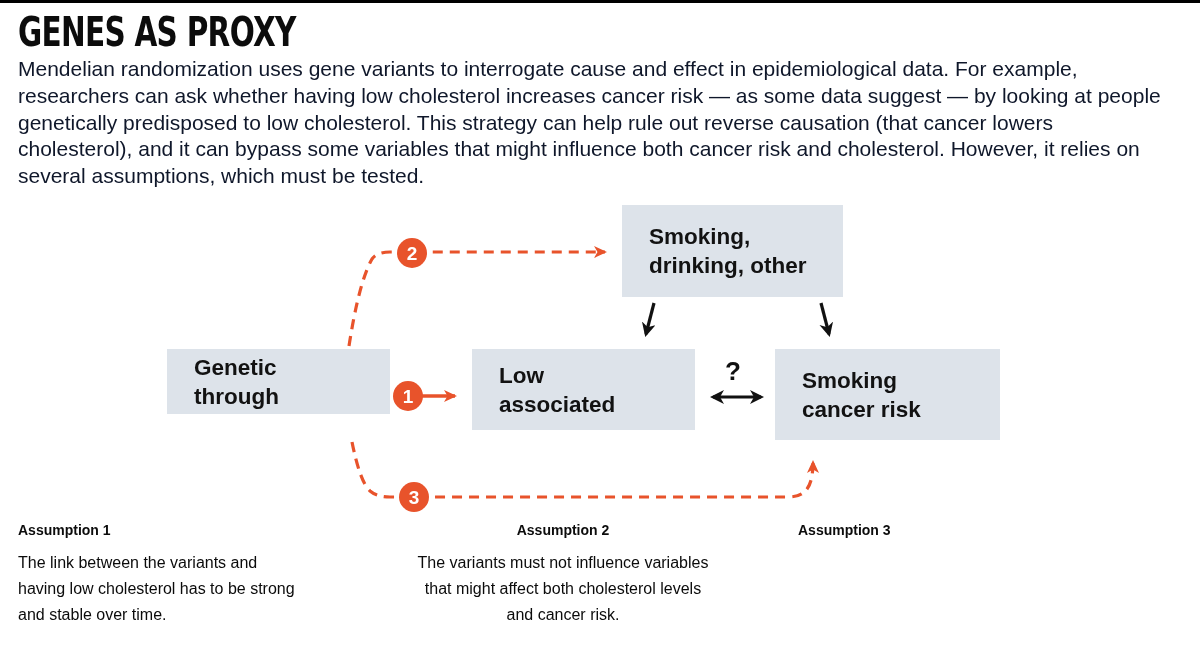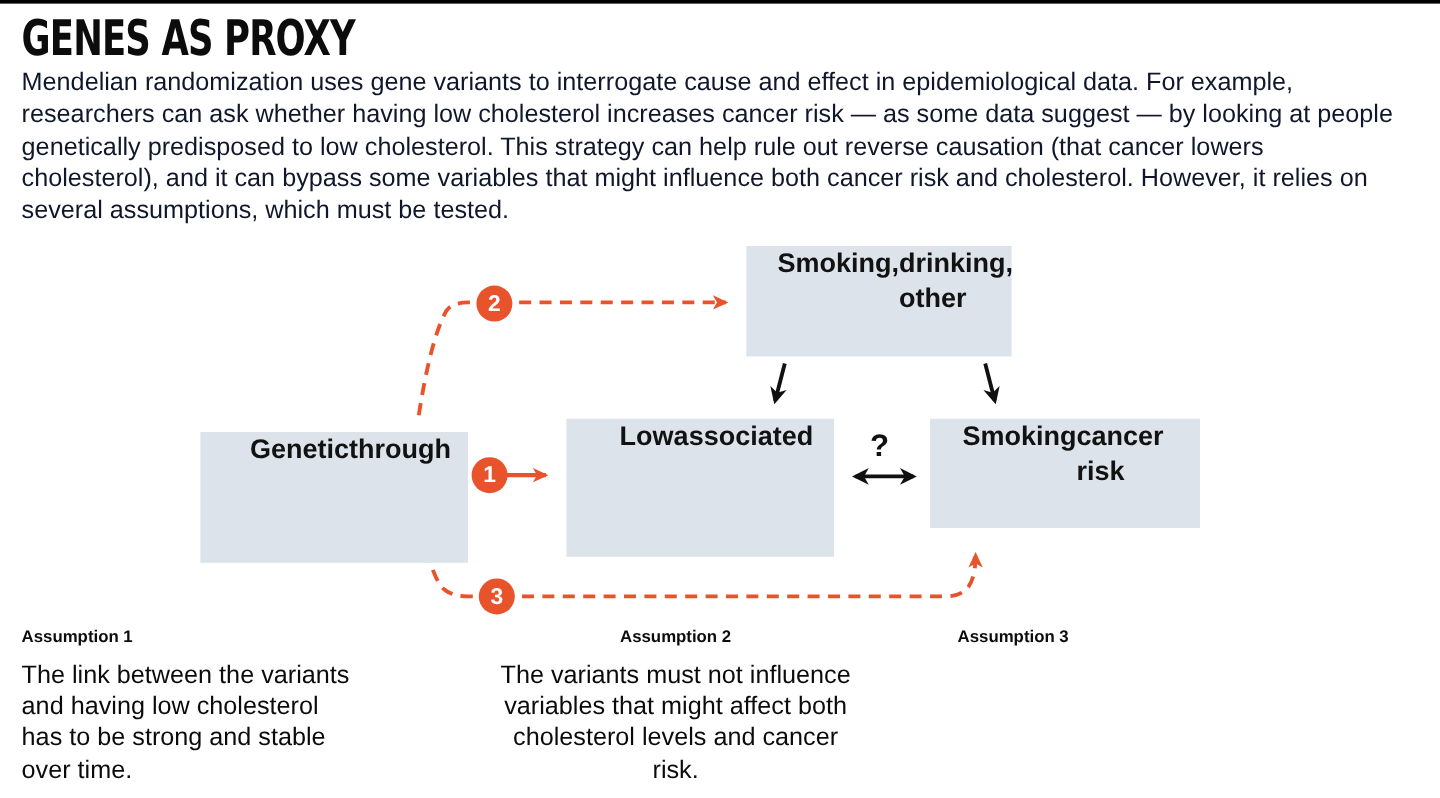--- a/index.html
+++ b/index.html
@@ -22,27 +22,27 @@
     transform:scaleX(0.72);transform-origin:0 0;
     white-space:nowrap;
   }
   .intro{
     position:absolute;left:18px;top:56px;width:1152px;
     font-size:21px;line-height:26.8px;color:#0f172a;
   }
   .dbox{
     position:absolute;
     background:#dde3ea;
-    display:flex;flex-direction:row;justify-content:center;
+    display:flex;flex-direction:column;justify-content:center;
     padding-left:27px;box-sizing:border-box;
     font-weight:700;font-size:22.5px;line-height:29px;color:#121212;
   }
   .box-smoking {left:622px;top:205px;width:221px;height:92px;}
-  .box-genetic {left:167px;top:360px;width:223px;height:109px;}
-  .box-lowchol {left:472px;top:349px;width:223px;height:115px;}
+  .box-genetic {left:167px;top:349px;width:223px;height:65px;}
+  .box-lowchol {left:472px;top:349px;width:223px;height:81px;}
   .box-elevated{left:775px;top:349px;width:225px;height:91px;}
   .num-circle{
     position:absolute;width:30px;height:30px;border-radius:50%;
     background:#e8532b;color:#ffffff;
     display:flex;align-items:center;justify-content:center;
     font-weight:700;font-size:19px;line-height:1;
   }
   .c1{left:393px;top:381px;}
   .c2{left:397px;top:238px;}
   .c3{left:399px;top:482px;}
@@ -52,21 +52,21 @@
   }
   svg.overlay{position:absolute;left:0;top:0;pointer-events:none;}
   .assume{position:absolute;top:517px;}
   .a1{left:18px;width:278px;}
   .a2{left:410px;width:306px;text-align:center;}
   .a3{left:798px;width:348px;}
   .assume h3{
     margin:0 0 7px 0;font-size:14px;line-height:26px;font-weight:700;color:#0c0c0c;
   }
   .assume p{
-    margin:0;font-size:21px;line-height:26.2px;color:#0b0b0b;
+    margin:0;font-size:16px;line-height:26.2px;color:#0b0b0b;
   }
 </style>
 </head>
 <body>
 
 <div id="canvas">
 
   <div class="topbar"></div>
 
   <div class="title">GENES AS PROXY</div>

